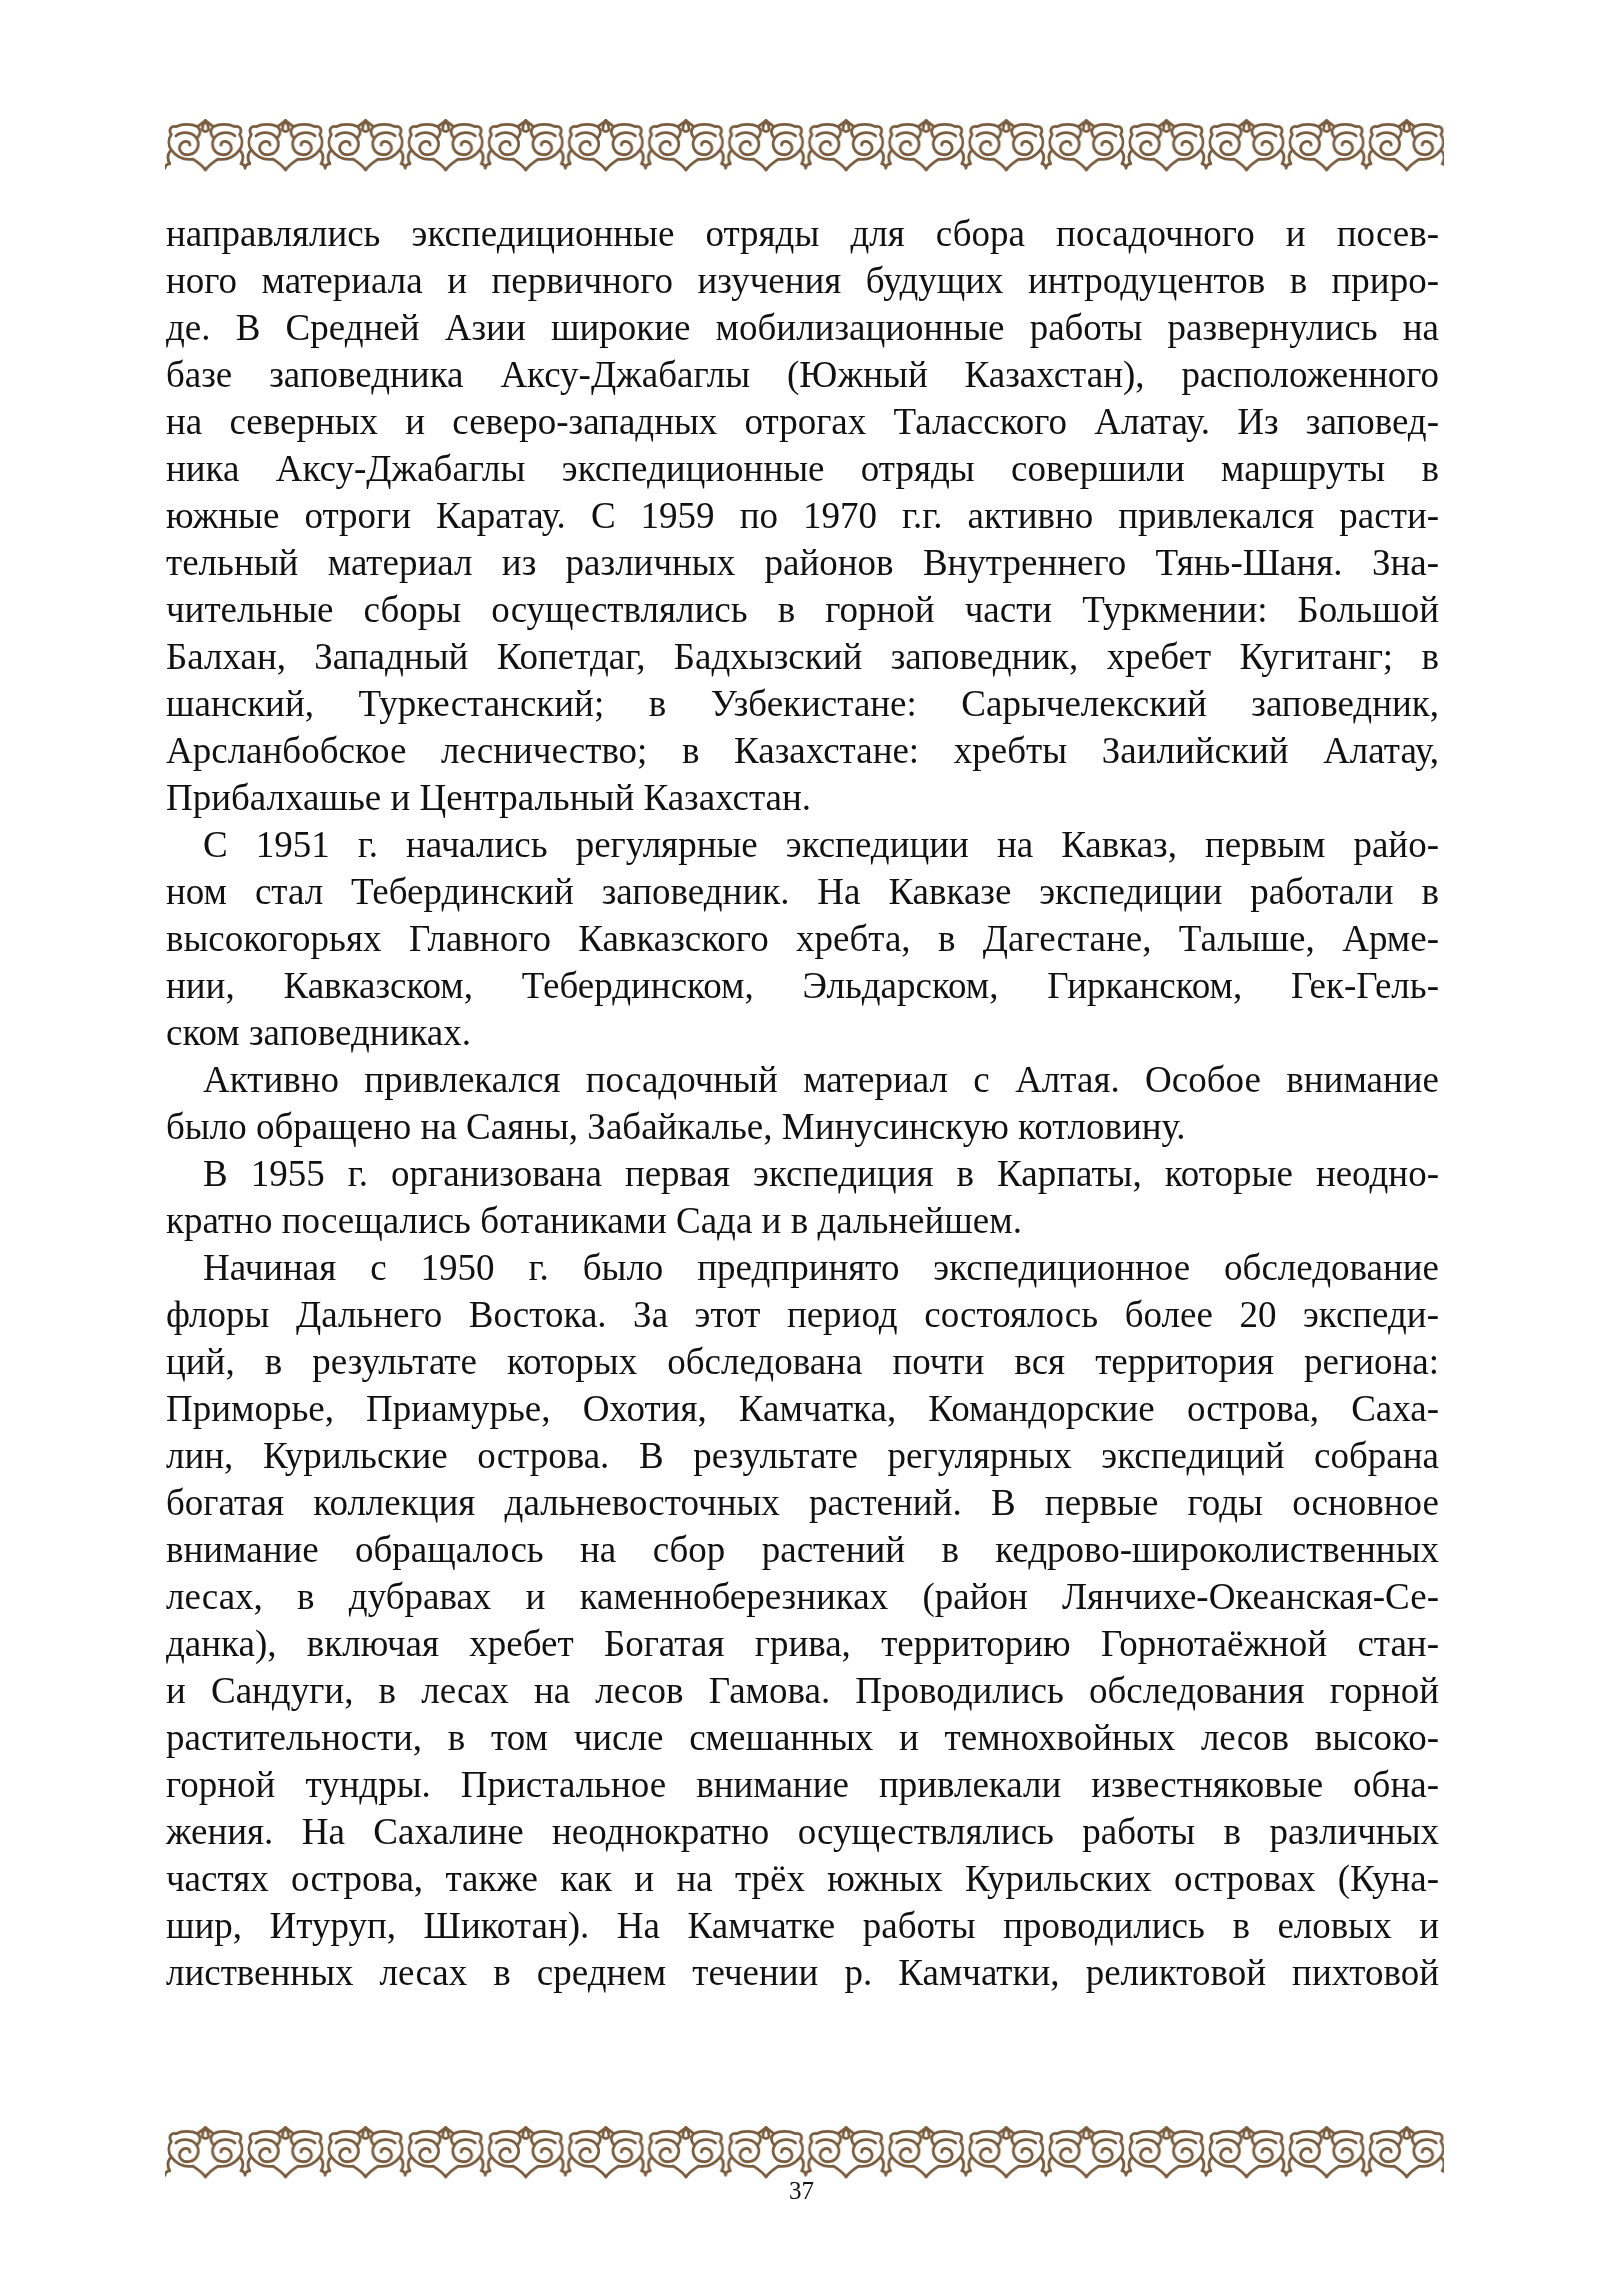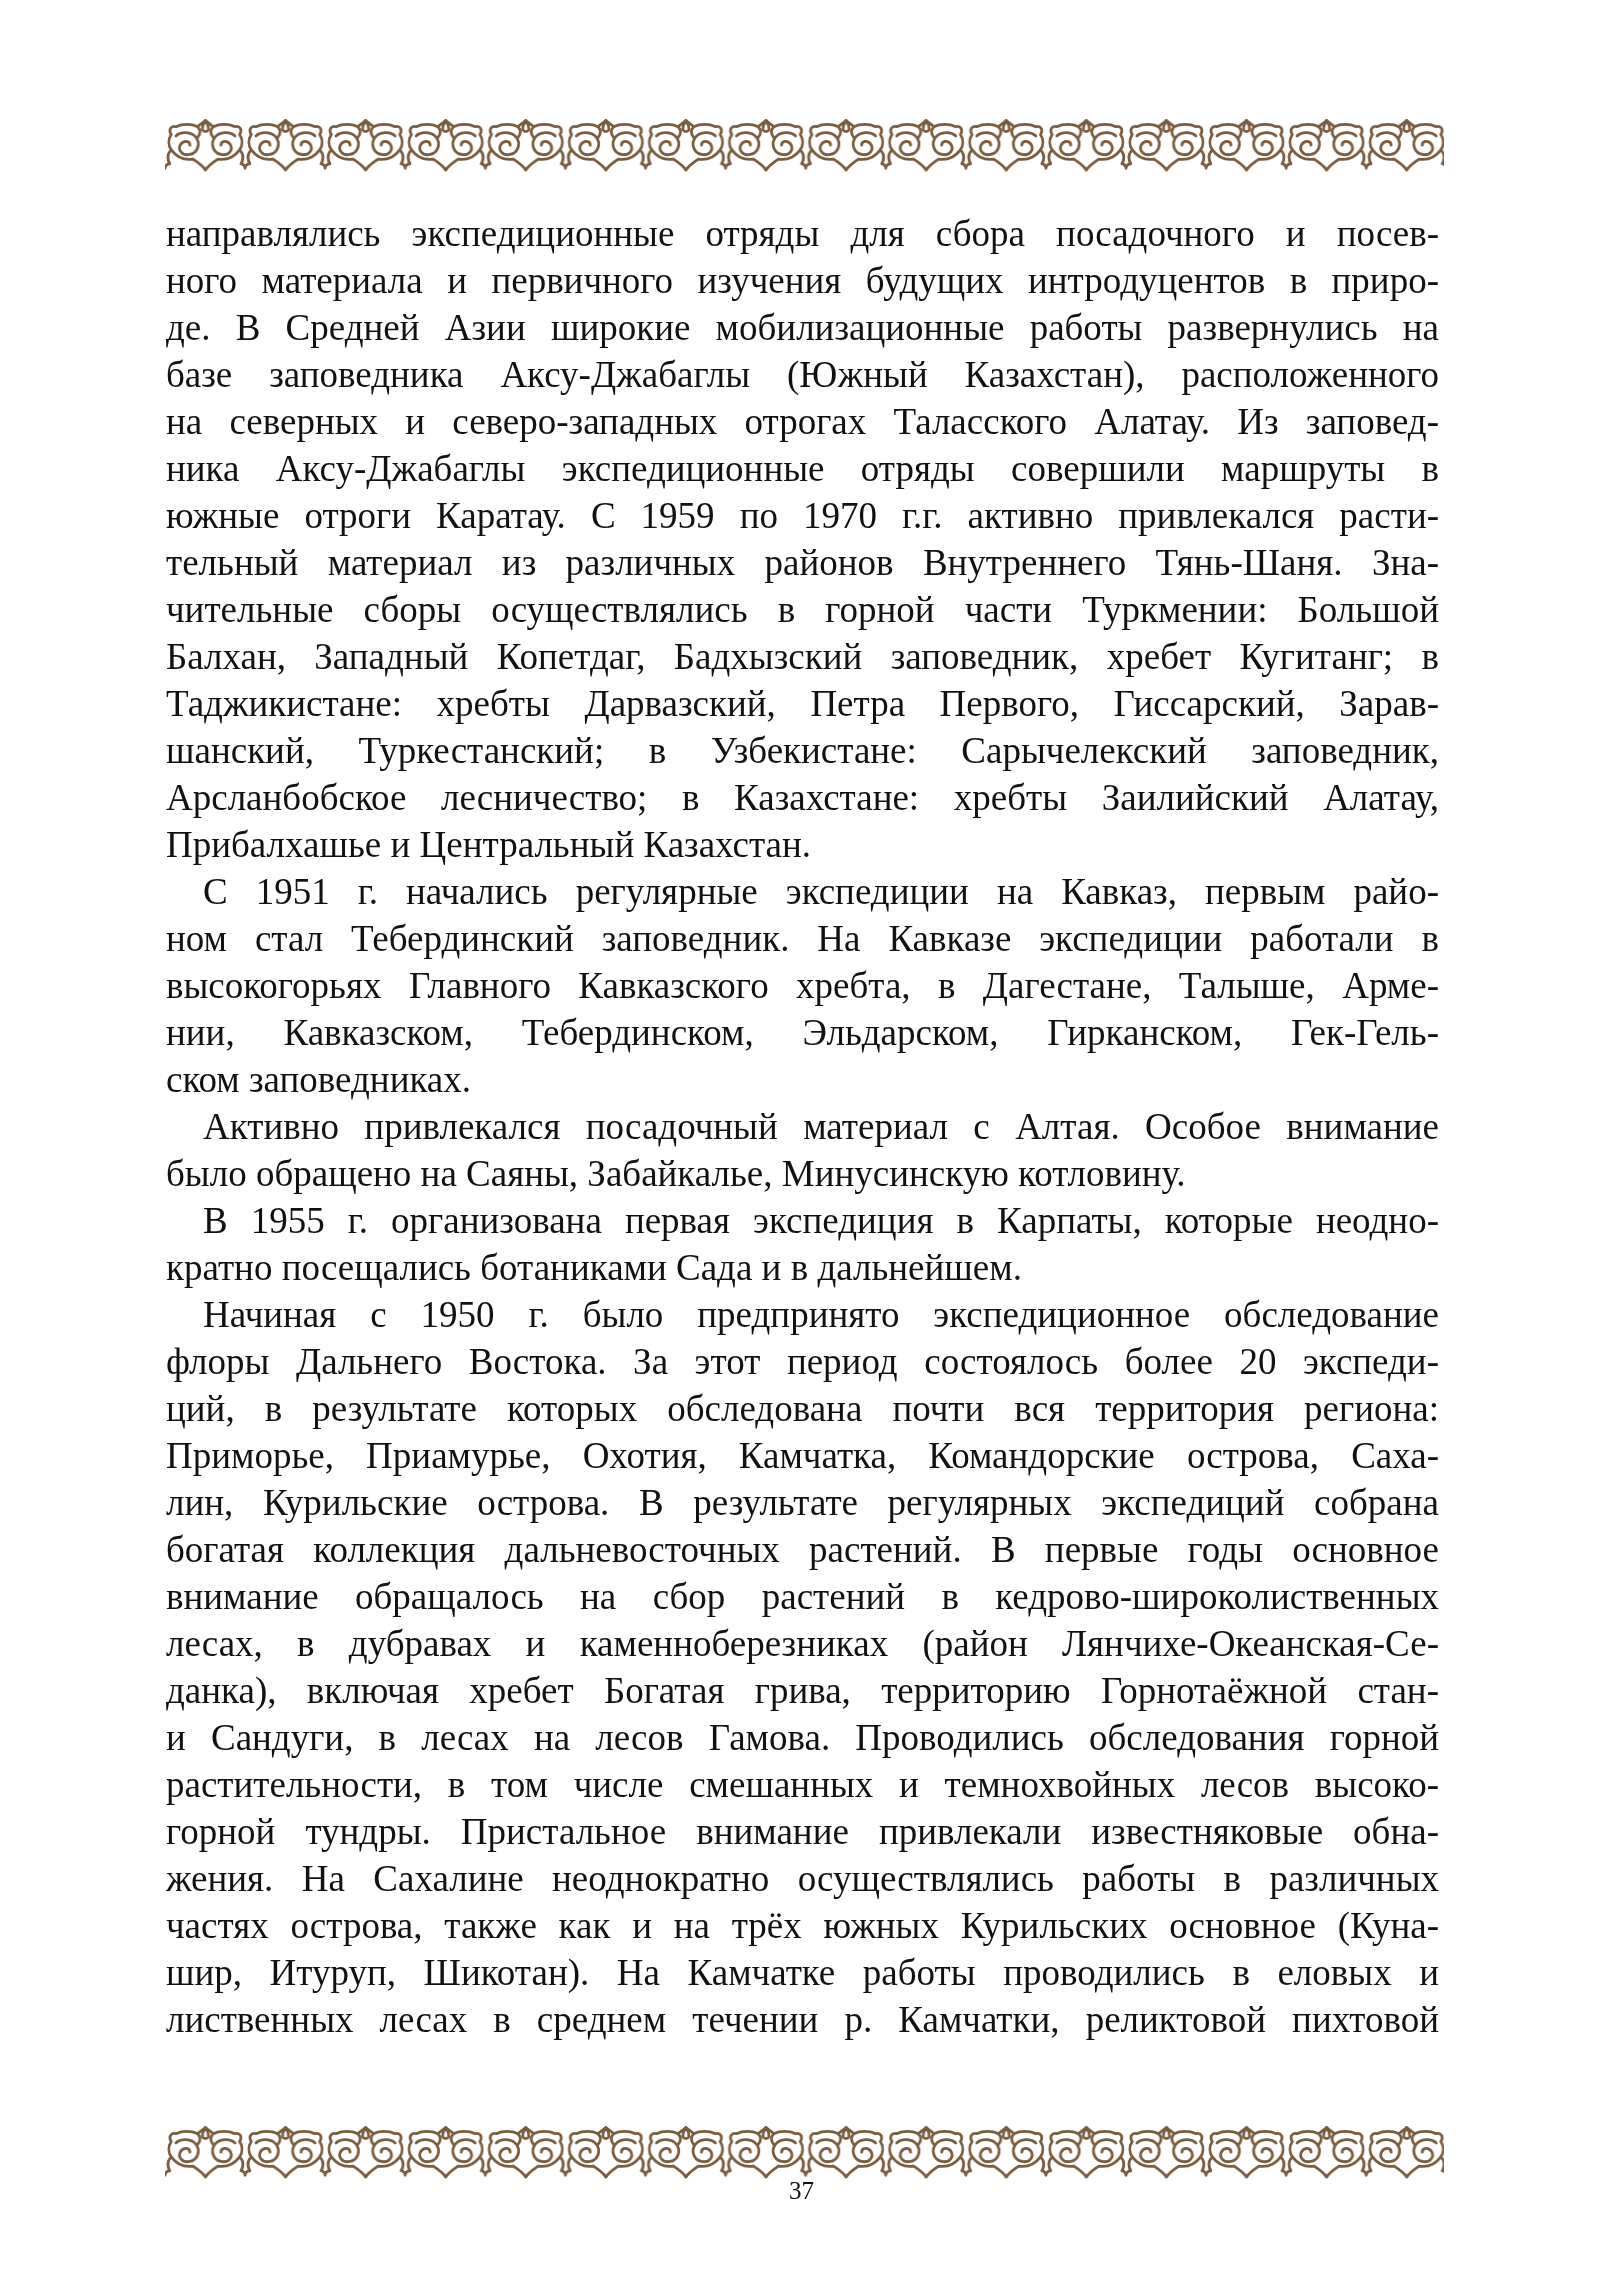--- a/index.html
+++ b/index.html
@@ -61,21 +61,20 @@
     <div class="line" style="display: block;"><span style="white-space: nowrap; word-spacing: 0px;">направлялись экспедиционные отряды для сбора посадочного и посев-</span></div>
     <div class="line" style="display: block;"><span style="white-space: nowrap; word-spacing: 0px;">ного материала и первичного изучения будущих интродуцентов в приро-</span></div>
     <div class="line" style="display: block;"><span style="white-space: nowrap; word-spacing: 0px;">де. В Средней Азии широкие мобилизационные работы развернулись на</span></div>
     <div class="line" style="display: block;"><span style="white-space: nowrap; word-spacing: 0px;">базе заповедника Аксу-Джабаглы (Южный Казахстан), расположенного</span></div>
     <div class="line" style="display: block;"><span style="white-space: nowrap; word-spacing: 0px;">на северных и северо-западных отрогах Таласского Алатау. Из заповед-</span></div>
     <div class="line" style="display: block;"><span style="white-space: nowrap; word-spacing: 0px;">ника Аксу-Джабаглы экспедиционные отряды совершили маршруты в</span></div>
     <div class="line" style="display: block;"><span style="white-space: nowrap; word-spacing: 0px;">южные отроги Каратау. С 1959 по 1970 г.г. активно привлекался расти-</span></div>
     <div class="line" style="display: block;"><span style="white-space: nowrap; word-spacing: 0px;">тельный материал из различных районов Внутреннего Тянь-Шаня. Зна-</span></div>
     <div class="line" style="display: block;"><span style="white-space: nowrap; word-spacing: 0px;">чительные сборы осуществлялись в горной части Туркмении: Большой</span></div>
     <div class="line" style="display: block;"><span style="white-space: nowrap; word-spacing: 0px;">Балхан, Западный Копетдаг, Бадхызский заповедник, хребет Кугитанг; в</span></div>
-    <div class="line" style="display: block;"><span style="white-space: nowrap; word-spacing: 0px;">Таджикистане: хребты Дарвазский, Петра Первого, Гиссарский, Зарав-</span></div>
     <div class="line" style="display: block;"><span style="white-space: nowrap; word-spacing: 0px;">шанский, Туркестанский; в Узбекистане: Сарычелекский заповедник,</span></div>
     <div class="line" style="display: block;"><span style="white-space: nowrap; word-spacing: 0px;">Арсланбобское лесничество; в Казахстане: хребты Заилийский Алатау,</span></div>
     <div class="line last">Прибалхашье и Центральный Казахстан.</div>
   </div>
   <div>
     <div class="line indent" style="display: block;"><span style="white-space: nowrap; word-spacing: 0px;">С 1951 г. начались регулярные экспедиции на Кавказ, первым райо-</span></div>
     <div class="line" style="display: block;"><span style="white-space: nowrap; word-spacing: 0px;">ном стал Тебердинский заповедник. На Кавказе экспедиции работали в</span></div>
     <div class="line" style="display: block;"><span style="white-space: nowrap; word-spacing: 0px;">высокогорьях Главного Кавказского хребта, в Дагестане, Талыше, Арме-</span></div>
     <div class="line" style="display: block;"><span style="white-space: nowrap; word-spacing: 0px;">нии, Кавказском, Тебердинском, Эльдарском, Гирканском, Гек-Гель-</span></div>
     <div class="line last">ском заповедниках.</div>
@@ -95,21 +94,21 @@
     <div class="line" style="display: block;"><span style="white-space: nowrap; word-spacing: 0px;">Приморье, Приамурье, Охотия, Камчатка, Командорские острова, Саха-</span></div>
     <div class="line" style="display: block;"><span style="white-space: nowrap; word-spacing: 0px;">лин, Курильские острова. В результате регулярных экспедиций собрана</span></div>
     <div class="line" style="display: block;"><span style="white-space: nowrap; word-spacing: 0px;">богатая коллекция дальневосточных растений. В первые годы основное</span></div>
     <div class="line" style="display: block;"><span style="white-space: nowrap; word-spacing: 0px;">внимание обращалось на сбор растений в кедрово-широколиственных</span></div>
     <div class="line" style="display: block;"><span style="white-space: nowrap; word-spacing: 0px;">лесах, в дубравах и каменноберезниках (район Лянчихе-Океанская-Се-</span></div>
     <div class="line" style="display: block;"><span style="white-space: nowrap; word-spacing: 0px;">данка), включая хребет Богатая грива, территорию Горнотаёжной стан-</span></div>
     <div class="line" style="display: block;"><span style="white-space: nowrap; word-spacing: 0px;">и Сандуги, в лесах на лесов Гамова. Проводились обследования горной</span></div>
     <div class="line" style="display: block;"><span style="white-space: nowrap; word-spacing: 0px;">растительности, в том числе смешанных и темнохвойных лесов высоко-</span></div>
     <div class="line" style="display: block;"><span style="white-space: nowrap; word-spacing: 0px;">горной тундры. Пристальное внимание привлекали известняковые обна-</span></div>
     <div class="line" style="display: block;"><span style="white-space: nowrap; word-spacing: 0px;">жения. На Сахалине неоднократно осуществлялись работы в различных</span></div>
-    <div class="line" style="display: block;"><span style="white-space: nowrap; word-spacing: 0px;">частях острова, также как и на трёх южных Курильских основное (Куна-</span></div>
+    <div class="line" style="display: block;"><span style="white-space: nowrap; word-spacing: 0px;">частях острова, также как и на трёх южных Курильских островах (Куна-</span></div>
     <div class="line" style="display: block;"><span style="white-space: nowrap; word-spacing: 0px;">шир, Итуруп, Шикотан). На Камчатке работы проводились в еловых и</span></div>
     <div class="line" style="display: block;"><span style="white-space: nowrap; word-spacing: 0px;">лиственных лесах в среднем течении р. Камчатки, реликтовой пихтовой</span></div>
   </div>
 </div>
 
 <svg class="ornament bottom" viewBox="0 0 1645 70" preserveAspectRatio="none">
   <rect x="0" y="0" width="1645" height="70" fill="url(#orn)"></rect>
 </svg>
 
 <div class="page-number">37</div>

